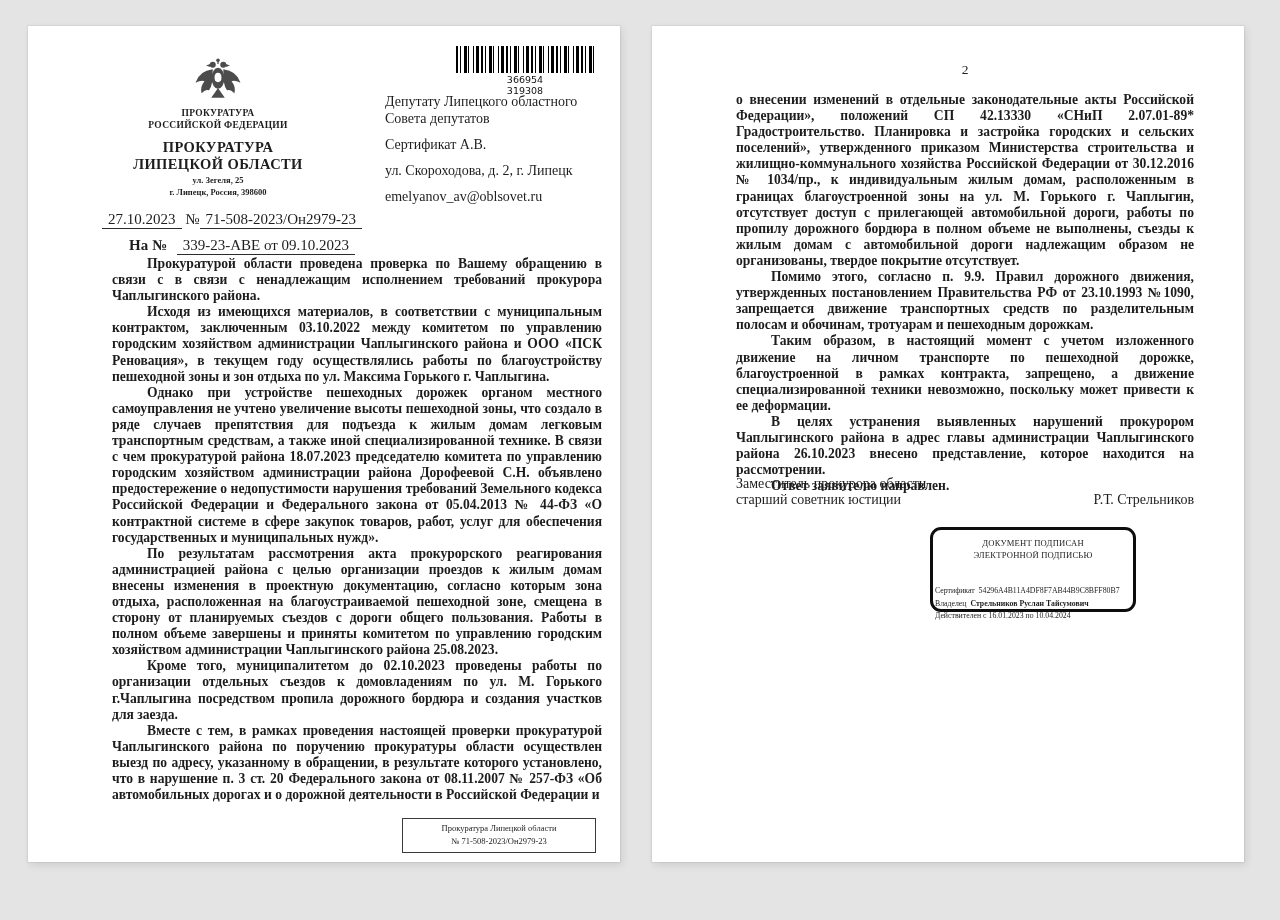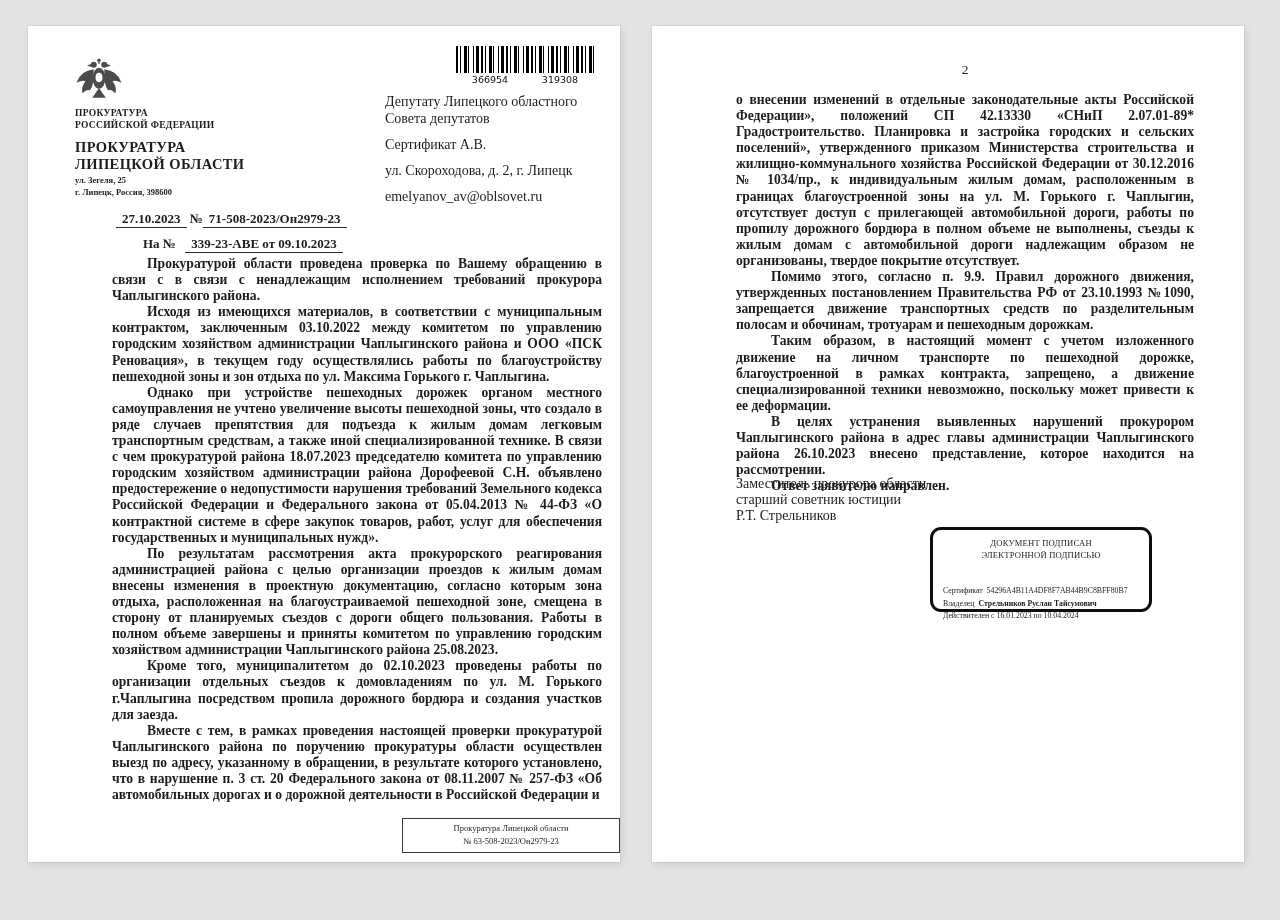--- a/index.html
+++ b/index.html
@@ -10,71 +10,71 @@
     color:#1d1d1d;
   }
   .page{
     position:absolute;top:26px;width:592px;height:836px;background:#ffffff;
     box-shadow:0 0 0 1px rgba(0,0,0,0.05), 2px 3px 8px rgba(0,0,0,0.10);
   }
   #page1{left:28px;}
   #page2{left:652px;}
 
   
-  .letterhead{position:absolute;left:47px;top:30px;width:260px;text-align:left;}
+  .letterhead{position:absolute;left:60px;top:30px;width:260px;text-align:center;}
   .coat{display:inline-block;margin-bottom:2px;}
   .org-top{font-size:9.5px;font-weight:bold;line-height:1.25;letter-spacing:0.3px;}
   .org-main{font-size:14.5px;font-weight:bold;line-height:1.22;margin-top:7px;letter-spacing:0.4px;}
   .org-addr{font-size:8.5px;font-weight:bold;line-height:1.45;}
 
   
   .barcode-wrap{position:absolute;left:427px;top:20px;width:140px;text-align:center;}
   .barcode{
     height:27px;width:138px;margin:0 auto;
     background:repeating-linear-gradient(90deg,
       #000 0 2px,#fff 2px 4px,#000 4px 5px,#fff 5px 8px,
       #000 8px 11px,#fff 11px 12px,#000 12px 13px,#fff 13px 17px,
       #000 17px 18px,#fff 18px 20px,#000 20px 23px,#fff 23px 25px);
   }
-  .barcode-nums{display:flex;justify-content:space-around;font-family:"DejaVu Sans",sans-serif;font-size:9.5px;color:#111;margin-top:1px;}
+  .barcode-nums{display:flex;justify-content:space-around;font-family:"DejaVu Sans",sans-serif;font-size:9.5px;color:#111;margin-top:1px;flex-direction:column;}
 
   
   .addressee{position:absolute;left:357px;top:67px;width:214px;font-size:14px;line-height:1.22;}
   .addressee div{margin-bottom:9px;font-family:Liberation Serif, serif;}
 
   
-  .ref{position:absolute;left:88px;top:185px;font-size:13px;white-space:nowrap;font-weight:bold;}
+  .ref{position:absolute;left:74px;top:185px;font-size:15px;white-space:nowrap;}
   .ref .u{border-bottom:1px solid #2b2b2b;padding:0 6px 1px;}
   .ref-line2{margin-top:9px;}
   .ref-line2 b{margin-right:6px;margin-left:27px;}
 
   
   .bodytext{position:absolute;text-align:justify;font-size:13.6px;line-height:16.1px;font-weight:bold;}
   #body1{left:84px;top:230px;width:490px;}
   #body2{left:84px;top:66px;width:458px;}
   .bodytext p{margin:0;text-indent:35px;}
   .bodytext p.no-indent{text-indent:0;}
 
   
   .footer-stamp{
     position:absolute;left:374px;top:792px;width:188px;
     border:1px solid #3a3a3a;text-align:center;
-    font-size:8.5px;line-height:1.55;padding:3px 14px 4px;
+    font-size:8.5px;line-height:1.55;padding:3px 2px 4px;
   }
 
   
   .page-num{position:absolute;left:84px;top:36px;width:458px;text-align:center;font-size:13.5px;}
   .signature{position:absolute;left:84px;top:450px;width:458px;font-size:14px;}
   .sig-row1{}
-  .sig-row2{display:flex;justify-content:space-between;flex-direction:column;}
+  .sig-row2{display:flex;justify-content:space-between;}
 
   .esign{
     position:absolute;left:278px;top:501px;width:196px;height:66px;
     border:3px solid #0d0d0d;border-radius:11px;
-    padding:7px 10px 6px;background:#fff;
+    padding:7px 2px 6px;background:#fff;
   }
   .esign-title{text-align:center;font-size:8.6px;line-height:1.4;letter-spacing:0.2px;}
   .esign-lines{margin-top:24px;font-size:7.8px;line-height:1.6;white-space:nowrap;}
   .esign-lines b{font-weight:bold;}
 </style>
 </head>
 <body>
 
 <div class="page" id="page1">
 
@@ -140,21 +140,21 @@
       <p>Прокуратурой области проведена проверка по Вашему обращению в связи с в связи с ненадлежащим исполнением требований прокурора Чаплыгинского района.</p>
       <p>Исходя из имеющихся материалов, в соответствии с муниципальным контрактом, заключенным 03.10.2022 между комитетом по управлению городским хозяйством администрации Чаплыгинского района и ООО «ПСК Реновация», в текущем году осуществлялись работы по благоустройству пешеходной зоны и зон отдыха по ул. Максима Горького г. Чаплыгина.</p>
       <p>Однако при устройстве пешеходных дорожек органом местного самоуправления не учтено увеличение высоты пешеходной зоны, что создало в ряде случаев препятствия для подъезда к жилым домам легковым транспортным средствам, а также иной специализированной технике. В связи с чем прокуратурой района 18.07.2023 председателю комитета по управлению городским хозяйством администрации района Дорофеевой С.Н. объявлено предостережение о недопустимости нарушения требований Земельного кодекса Российской Федерации и Федерального закона от 05.04.2013 № 44-ФЗ «О контрактной системе в сфере закупок товаров, работ, услуг для обеспечения государственных и муниципальных нужд».</p>
       <p>По результатам рассмотрения акта прокурорского реагирования администрацией района с целью организации проездов к жилым домам внесены изменения в проектную документацию, согласно которым зона отдыха, расположенная на благоустраиваемой пешеходной зоне, смещена в сторону от планируемых съездов с дороги общего пользования. Работы в полном объеме завершены и приняты комитетом по управлению городским хозяйством администрации Чаплыгинского района 25.08.2023.</p>
       <p>Кроме того, муниципалитетом до 02.10.2023 проведены работы по организации отдельных съездов к домовладениям по ул. М. Горького г.Чаплыгина посредством пропила дорожного бордюра и создания участков для заезда.</p>
       <p>Вместе с тем, в рамках проведения настоящей проверки прокуратурой Чаплыгинского района по поручению прокуратуры области осуществлен выезд по адресу, указанному в обращении, в результате которого установлено, что в нарушение п. 3 ст. 20 Федерального закона от 08.11.2007 № 257-ФЗ «Об автомобильных дорогах и о дорожной деятельности в Российской Федерации и</p>
     </div>
 
   <div class="footer-stamp">
     <div>Прокуратура Липецкой области</div>
-    <div>№ 63-508-2023/Он2979-23</div>
+    <div>№ 71-508-2023/Он2979-23</div>
   </div>
 </div>
 
 <div class="page" id="page2">
 
   <div class="page-num">2</div>
 
   <div class="bodytext" id="body2">
       <p class="no-indent">о внесении изменений в отдельные законодательные акты Российской Федерации», положений СП 42.13330 «СНиП 2.07.01-89* Градостроительство. Планировка и застройка городских и сельских поселений», утвержденного приказом Министерства строительства и жилищно-коммунального хозяйства Российской Федерации от 30.12.2016 № 1034/пр., к индивидуальным жилым домам, расположенным в границах благоустроенной зоны на ул. М. Горького г. Чаплыгин, отсутствует доступ с прилегающей автомобильной дороги, работы по пропилу дорожного бордюра в полном объеме не выполнены, съезды к жилым домам с автомобильной дороги надлежащим образом не организованы, твердое покрытие отсутствует.</p>
       <p>Помимо этого, согласно п. 9.9. Правил дорожного движения, утвержденных постановлением Правительства РФ от 23.10.1993 №1090, запрещается движение транспортных средств по разделительным полосам и обочинам, тротуарам и пешеходным дорожкам.</p>

